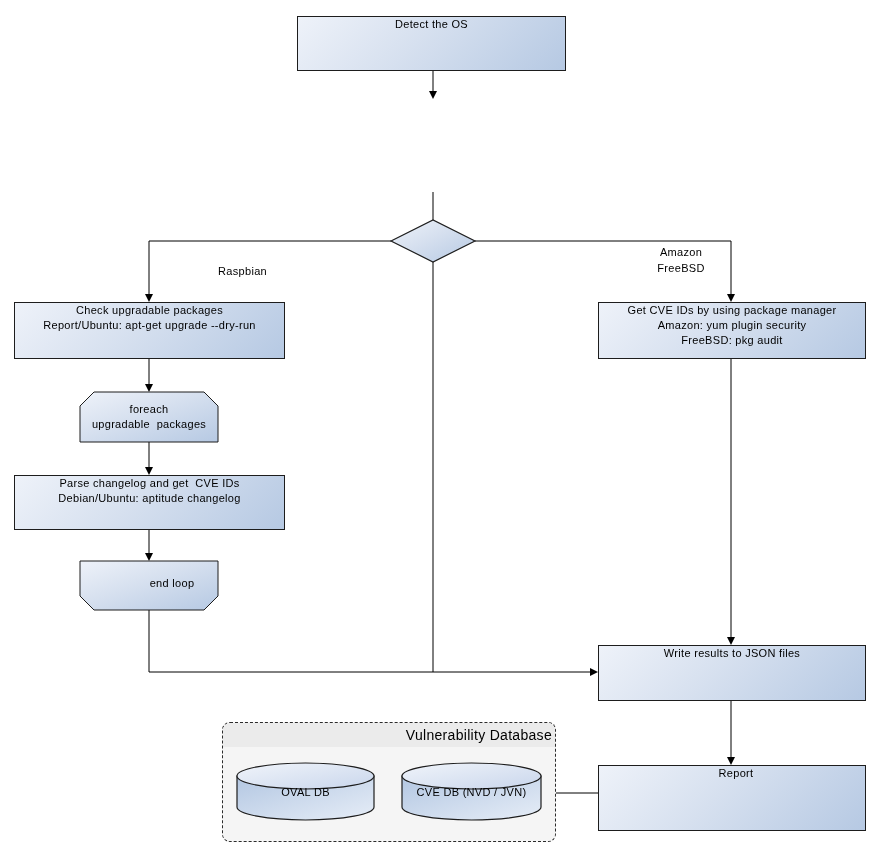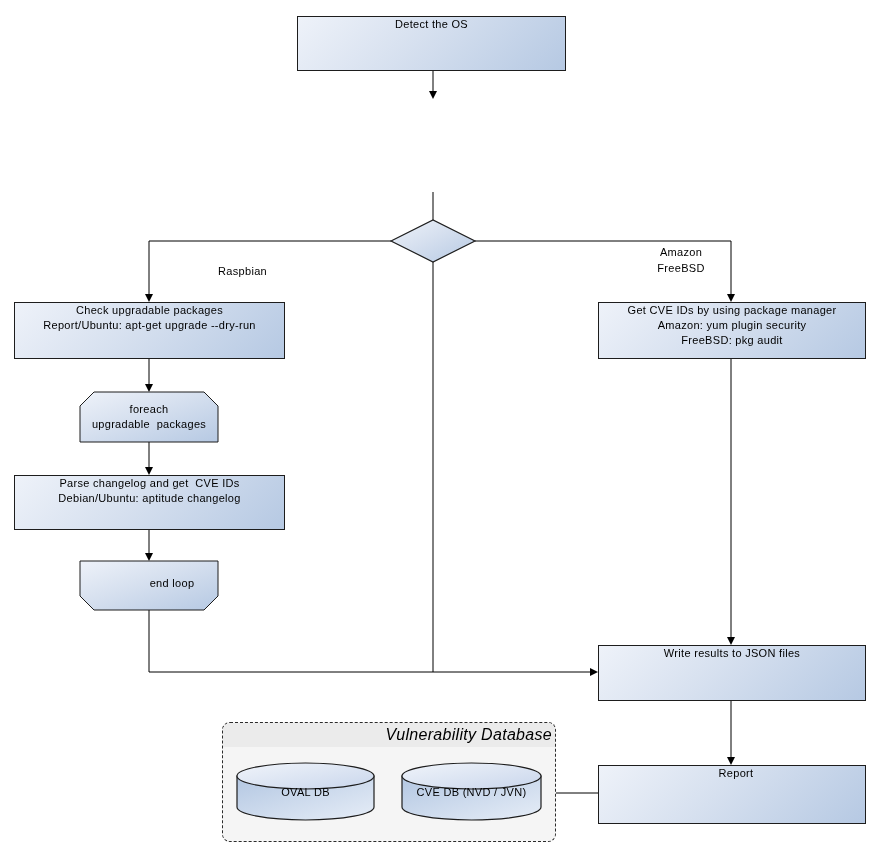--- a/index.html
+++ b/index.html
@@ -58,25 +58,24 @@
     overflow: hidden;
   }
   .vulndb-band {
     position: absolute;
     left: 0; top: 0; right: 0;
     height: 24px;
     background: #ebebeb;
     display: flex;
     align-items: center;
     justify-content: flex-end;
-    font-size: 16px;
+    font-size: 14px;
     letter-spacing: 0.3px;
     padding-right: 3px;
     box-sizing: border-box;
-    font-style: italic;
   }
 </style>
 </head>
 <body>
 
 <div class="canvas">
 
   <div class="vulndb">
     <div class="vulndb-band">Vulnerability Database</div>
   </div>
@@ -156,21 +155,21 @@
   <div class="node" style="left:598px; top:302px; width:268px; height:57px;">
     <div class="txt">Get CVE IDs by using package manager
 Amazon: yum plugin security
 FreeBSD: pkg audit</div>
   </div>
 
   <div class="node" style="left:598px; top:645px; width:268px; height:56px;">
     <div class="txt">Write results to JSON files</div>
   </div>
 
-  <div class="node" style="left:598px; top:765px; width:268px; height:59px;padding-left:8px;">
+  <div class="node" style="left:598px; top:765px; width:268px; height:66px;padding-left:8px;">
     <div class="txt">Report</div>
   </div>
 
   <div class="overlay-txt" style="left:80px; top:392px; width:138px; height:50px;">foreach
 upgradable  packages</div>
 
   <div class="overlay-txt" style="left:80px; top:561px; width:138px; height:44px;margin-left:23px;">end loop</div>
 
   <div class="overlay-txt" style="left:402px; top:770px; width:139px; height:45px;">CVE DB (NVD / JVN)</div>
 

